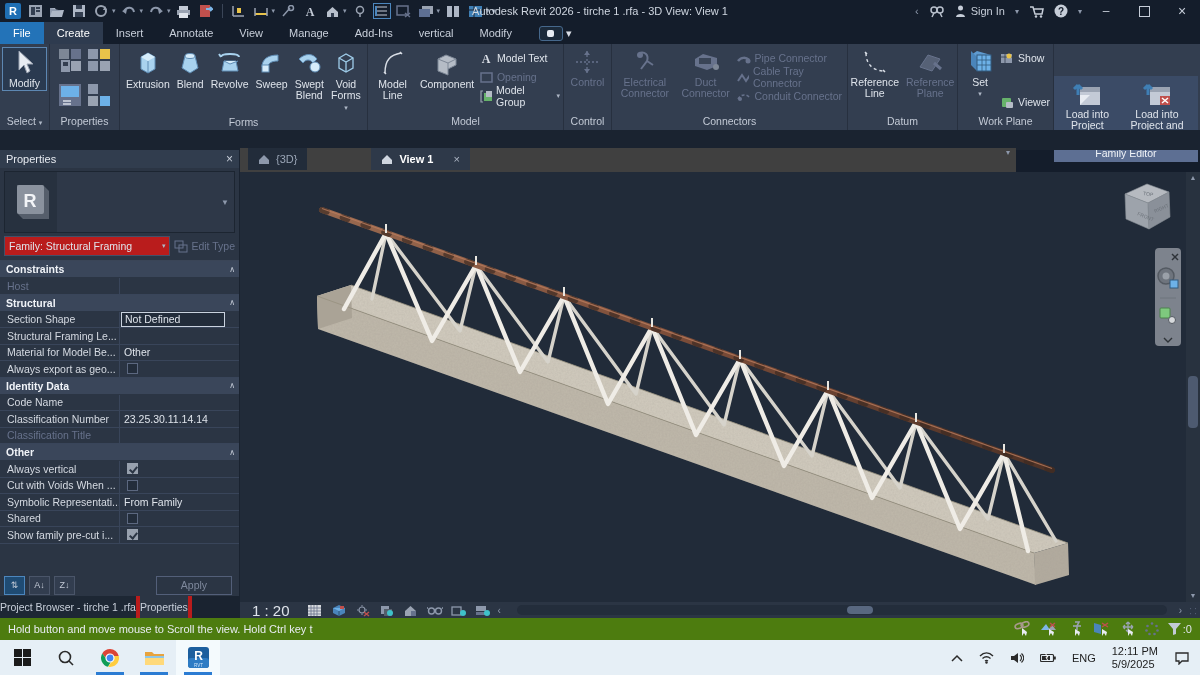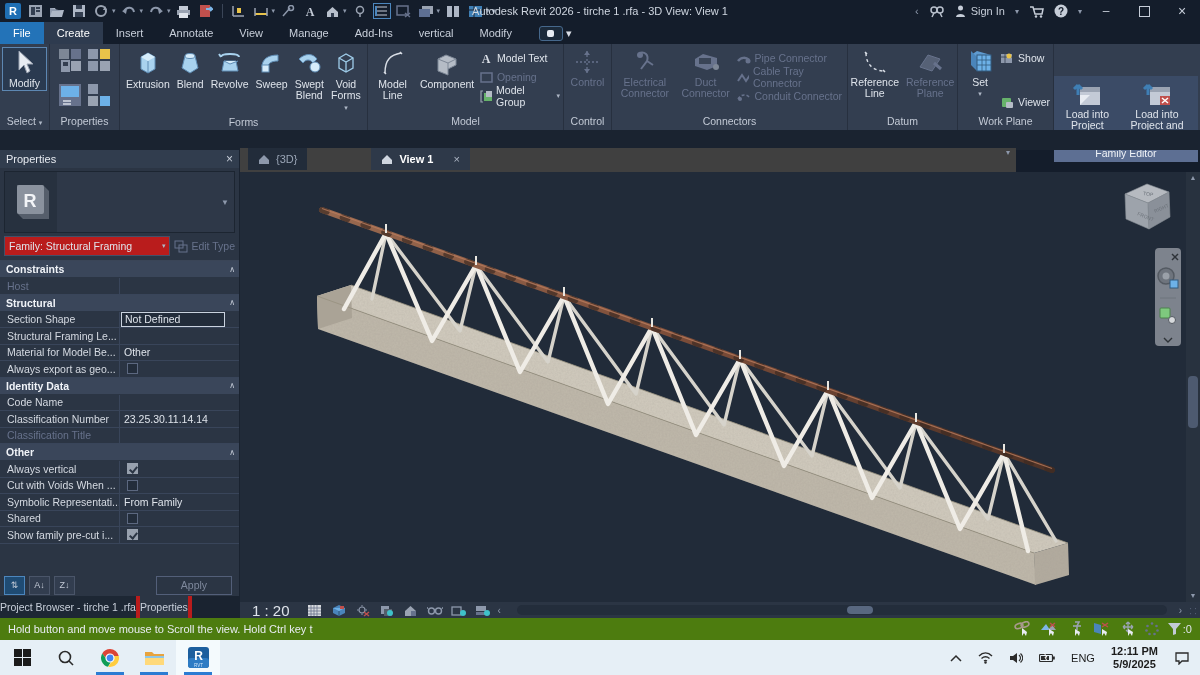--- a/index.html
+++ b/index.html
@@ -104,21 +104,21 @@
   .sb-icons{margin-left:auto;display:flex;align-items:center;gap:7px;}
   .sb-filter{display:flex;align-items:center;color:#dfe4eb;font-size:11px;gap:1px;}
 
   
   .taskbar{left:0;top:640px;width:1200px;height:35px;background:#e6eff6;display:flex;align-items:center;}
   .tb-btn{width:44px;height:35px;display:flex;align-items:center;justify-content:center;position:relative;}
   .tb-btn.open::after{content:'';position:absolute;bottom:0;left:8px;right:8px;height:3px;background:#2b7cd3;}
   .tb-btn.activewin{background:#f4fafd;}
   .tray{margin-left:auto;display:flex;align-items:center;gap:16px;padding-right:10px;color:#1c1c1c;}
   .tray .txt{font-size:11px;}
-  .clock{font-size:11px;text-align:center;line-height:13px;font-weight:bold;}
+  .clock{font-size:11px;text-align:left;line-height:13px;}
 </style>
 </head>
 <body>
 
 <div class="abs titlebar">
   <div class="qat">
     <span class="qi">
         <svg width="16" height="16">
           <rect x="0" y="0" width="16" height="16" rx="2" fill="#1f6fb4"></rect>
           <text x="8" y="12" font-size="11" font-weight="bold" fill="#fff" text-anchor="middle" font-family="Liberation Sans">R</text>

